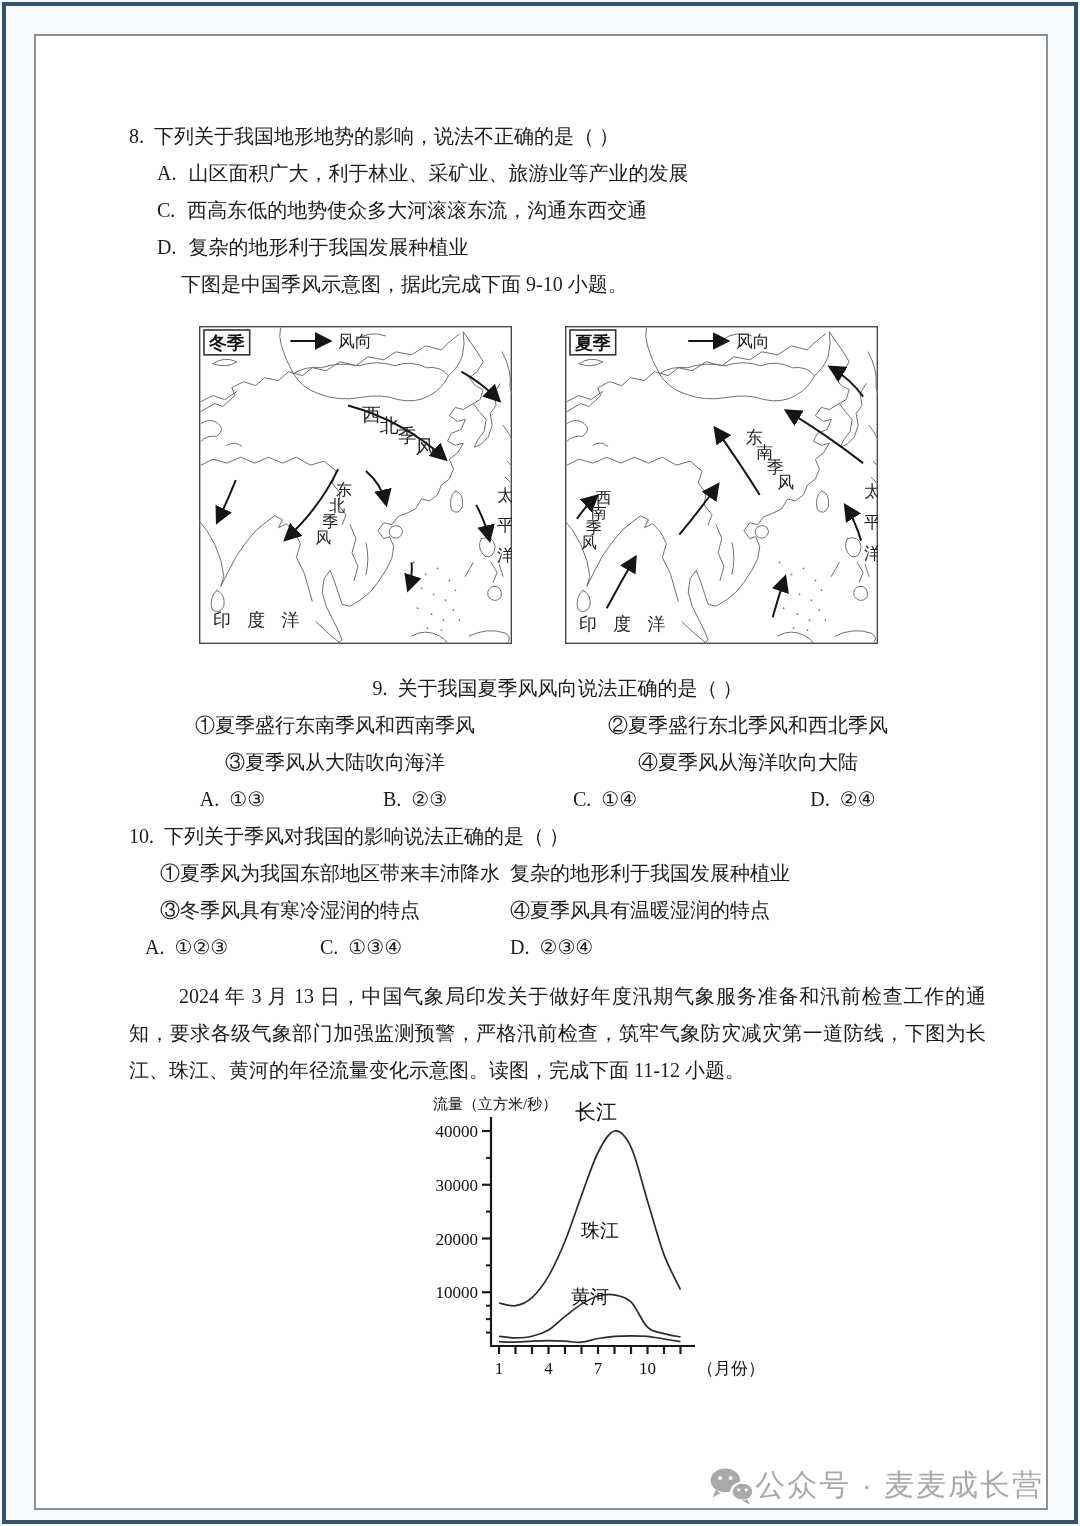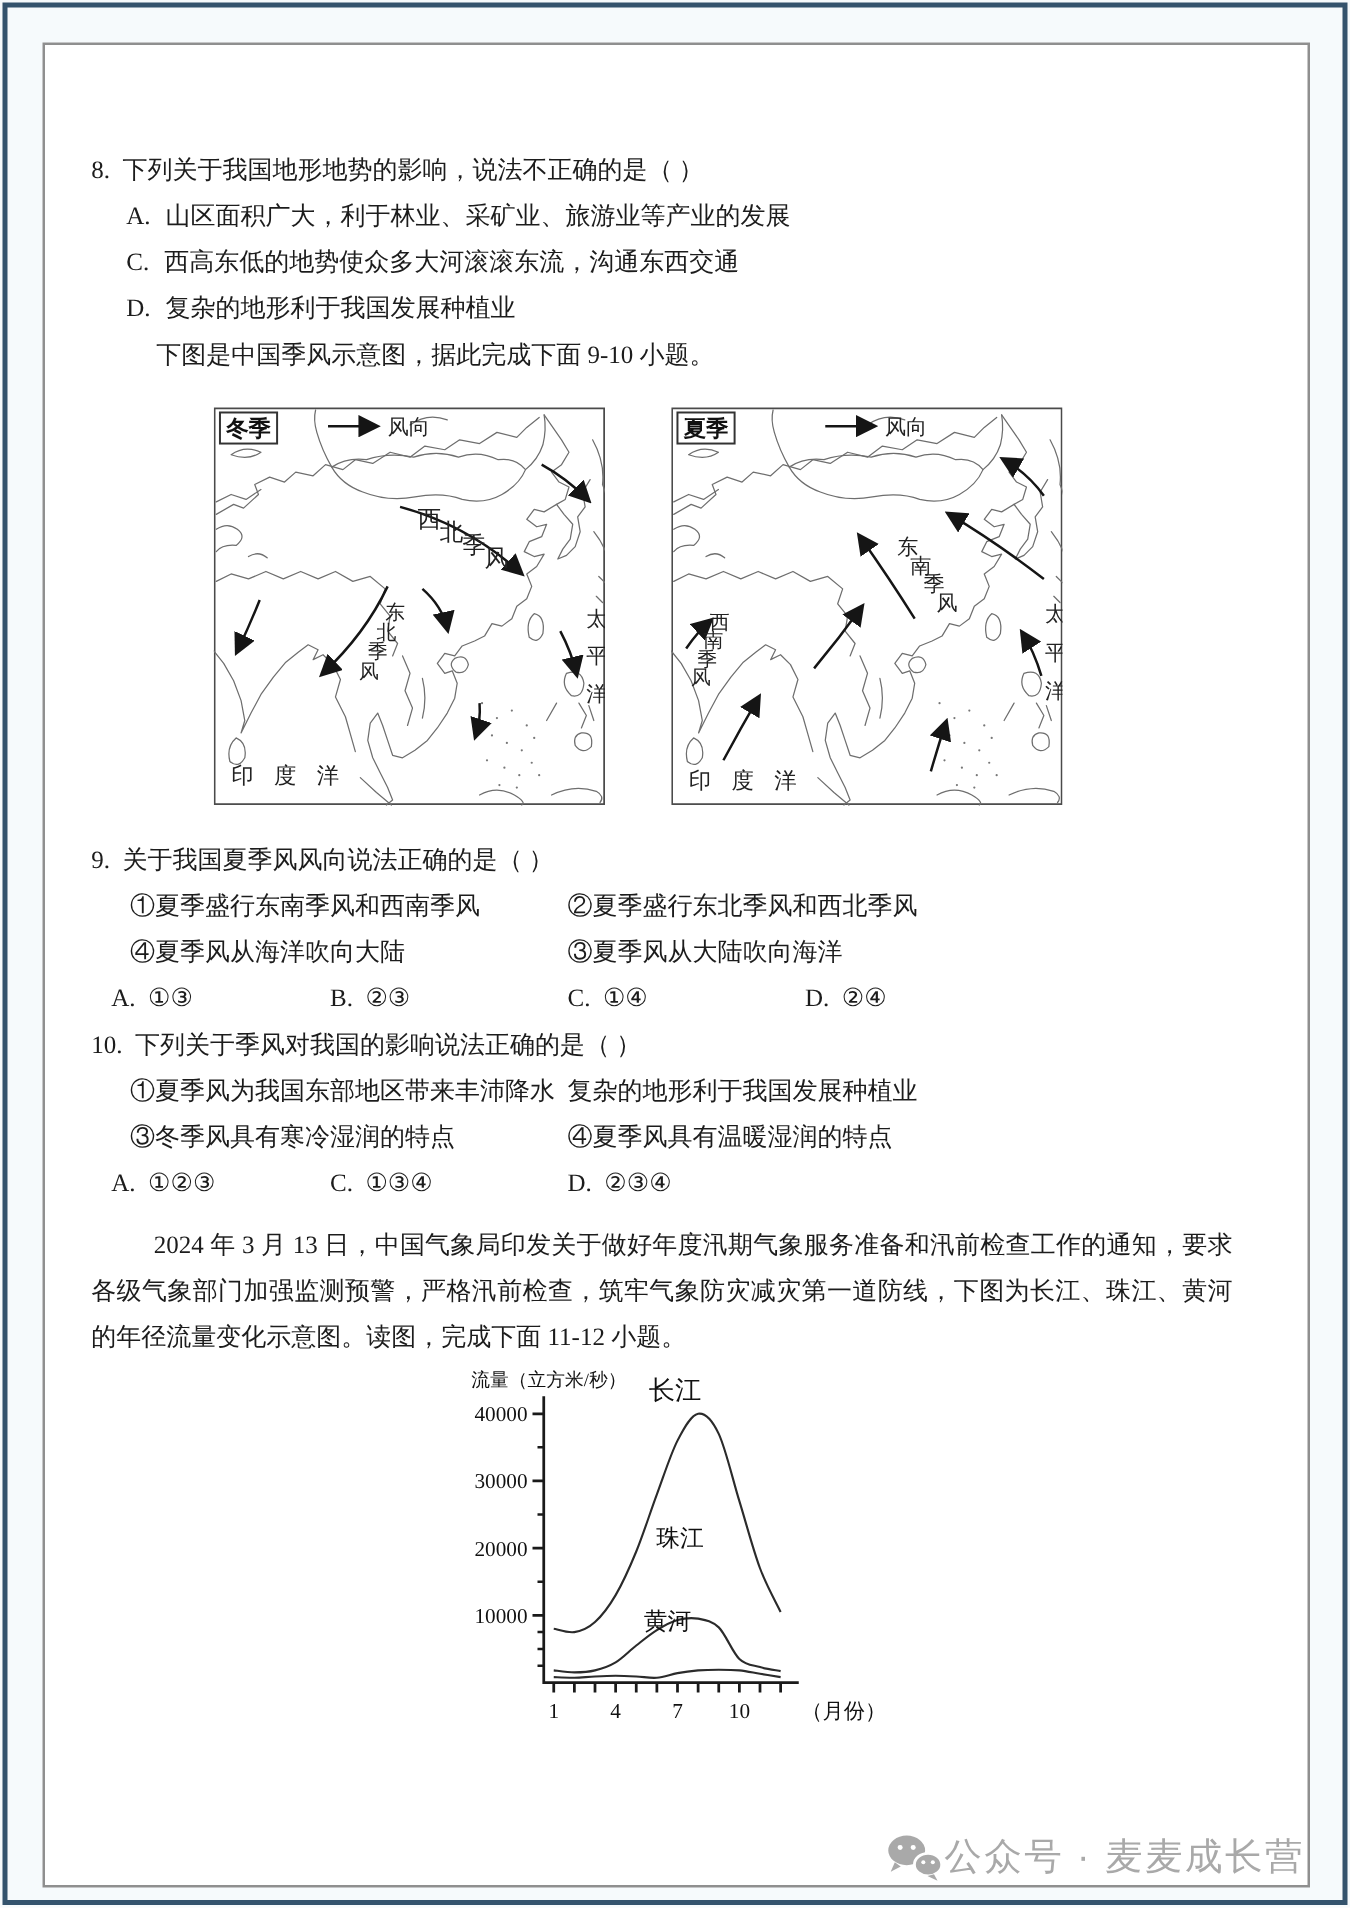--- a/index.html
+++ b/index.html
@@ -1,40 +1,40 @@
 <!DOCTYPE html>
 <html><head>
 <meta charset="utf-8">
 <style>
   * { margin:0; padding:0; box-sizing:border-box; }
   html,body { width:1080px; height:1526px; }
   body { position:relative; background:#f6fafc; font-family:"Liberation Serif","DejaVu Serif",serif; color:#1c1c1c; overflow:hidden; }
   .outer-frame { position:absolute; inset:2px; border:4px solid #34536d; background:#f6fafc; }
   .paper { position:absolute; left:34px; top:34px; right:32px; bottom:16px; background:#ffffff; border:2px solid #8f8f8f; }
-  .doc { position:absolute; left:36px; top:36px; right:34px; bottom:18px; padding:82px 60px 0 37px; }
+  .doc { position:absolute; left:36px; top:36px; right:34px; bottom:18px; padding:82px 60px 0 93px; }
   .line { font-size:20px; line-height:37px; white-space:nowrap; }
   .qnum { margin-right:10px; }
   .opt { padding-left:28px; }
   .opt-label { margin-right:12px; }
   .note { text-indent:2.6em; }
   .maps { display:flex; justify-content:center; gap:14px; margin-top:22px; }
   .map-panel { width:352px; height:320px; background:#fff; }
   .map-panel svg { display:block; font-family:inherit; }
   .map-border { fill:none; stroke:#4a4a4a; stroke-width:1.4; }
   .season-box { fill:#ffffff; stroke:#333; stroke-width:1.6; }
   .season { font-size:18px; font-weight:bold; fill:#111; }
   .lbl { fill:#222; font-size:17px; }
   .lbl-sm { fill:#222; font-size:16px; }
   .lbl-lg { fill:#222; font-size:19px; }
   .ocean { fill:#222; font-size:18px; letter-spacing:6px; }
   .arrow { fill:none; stroke:#151515; stroke-width:2; }
   .stmt-grid { display:grid; grid-template-columns:350px 1fr; padding-left:31px; font-size:20px; line-height:37px; white-space:nowrap; }
   .ans-grid { display:grid; grid-template-columns:175px 190px 190px 1fr; padding-left:16px; font-size:20px; line-height:37px; white-space:nowrap; }
   .ans-grid .c-label { margin-right:10px; }
-  .q9-block { margin-top:25px; }
+  .q9-block { margin-top:25px;text-align:center; }
   .para { margin-top:12px; font-size:20px; line-height:37px; text-align:justify; text-indent:2.5em; }
   .chart-wrap { margin-top:4px; margin-left:292px; width:346px; }
   #flow-chart text { fill:#111; }
   .footer { position:absolute; right:36px; bottom:20px; display:flex; align-items:center; 
             font-family:"Liberation Sans","DejaVu Sans",sans-serif; font-size:30px; color:#a9a9a9; letter-spacing:2px; }
   .hidden-defs { position:absolute; width:0; height:0; overflow:hidden; }
 </style>
 </head>
 <body>
 
@@ -151,22 +151,22 @@
         <text class="ocean" x="14" y="306">印 度 洋</text>
       </svg>
     </div>
   </div>
 
   <div class="q9-block">
     <div class="line"><span class="qnum">9.</span><span>关于我国夏季风风向说法正确的是（    ）</span></div>
     <div class="stmt-grid">
       <div>①夏季盛行东南季风和西南季风</div>
       <div>②夏季盛行东北季风和西北季风</div>
+      <div>③夏季风从大陆吹向海洋</div>
       <div>④夏季风从海洋吹向大陆</div>
-      <div>③夏季风从大陆吹向海洋</div>
     </div>
     <div class="ans-grid">
       <div><span class="c-label">A.</span><span>①③</span></div>
       <div><span class="c-label">B.</span><span>②③</span></div>
       <div><span class="c-label">C.</span><span>①④</span></div>
       <div><span class="c-label">D.</span><span>②④</span></div>
     </div>
   </div>
 
   <div>

